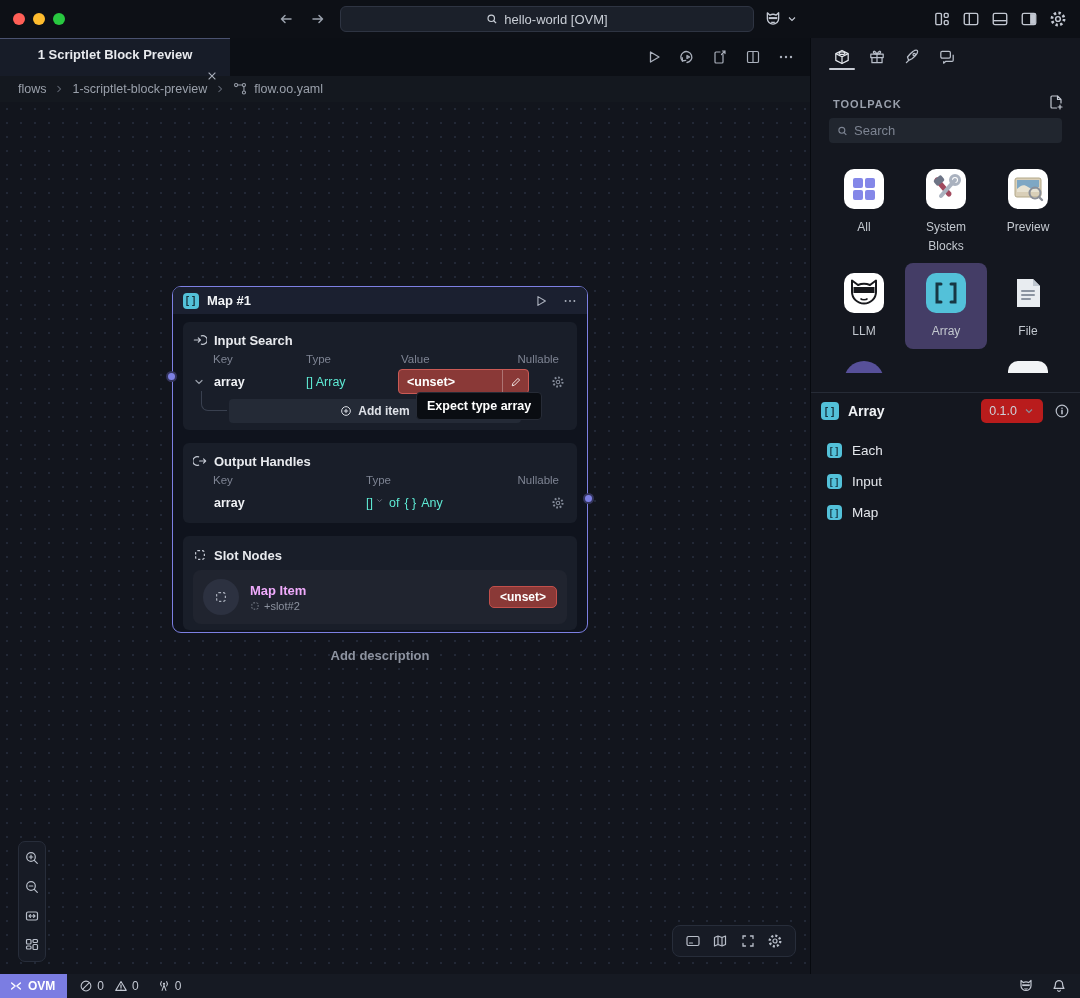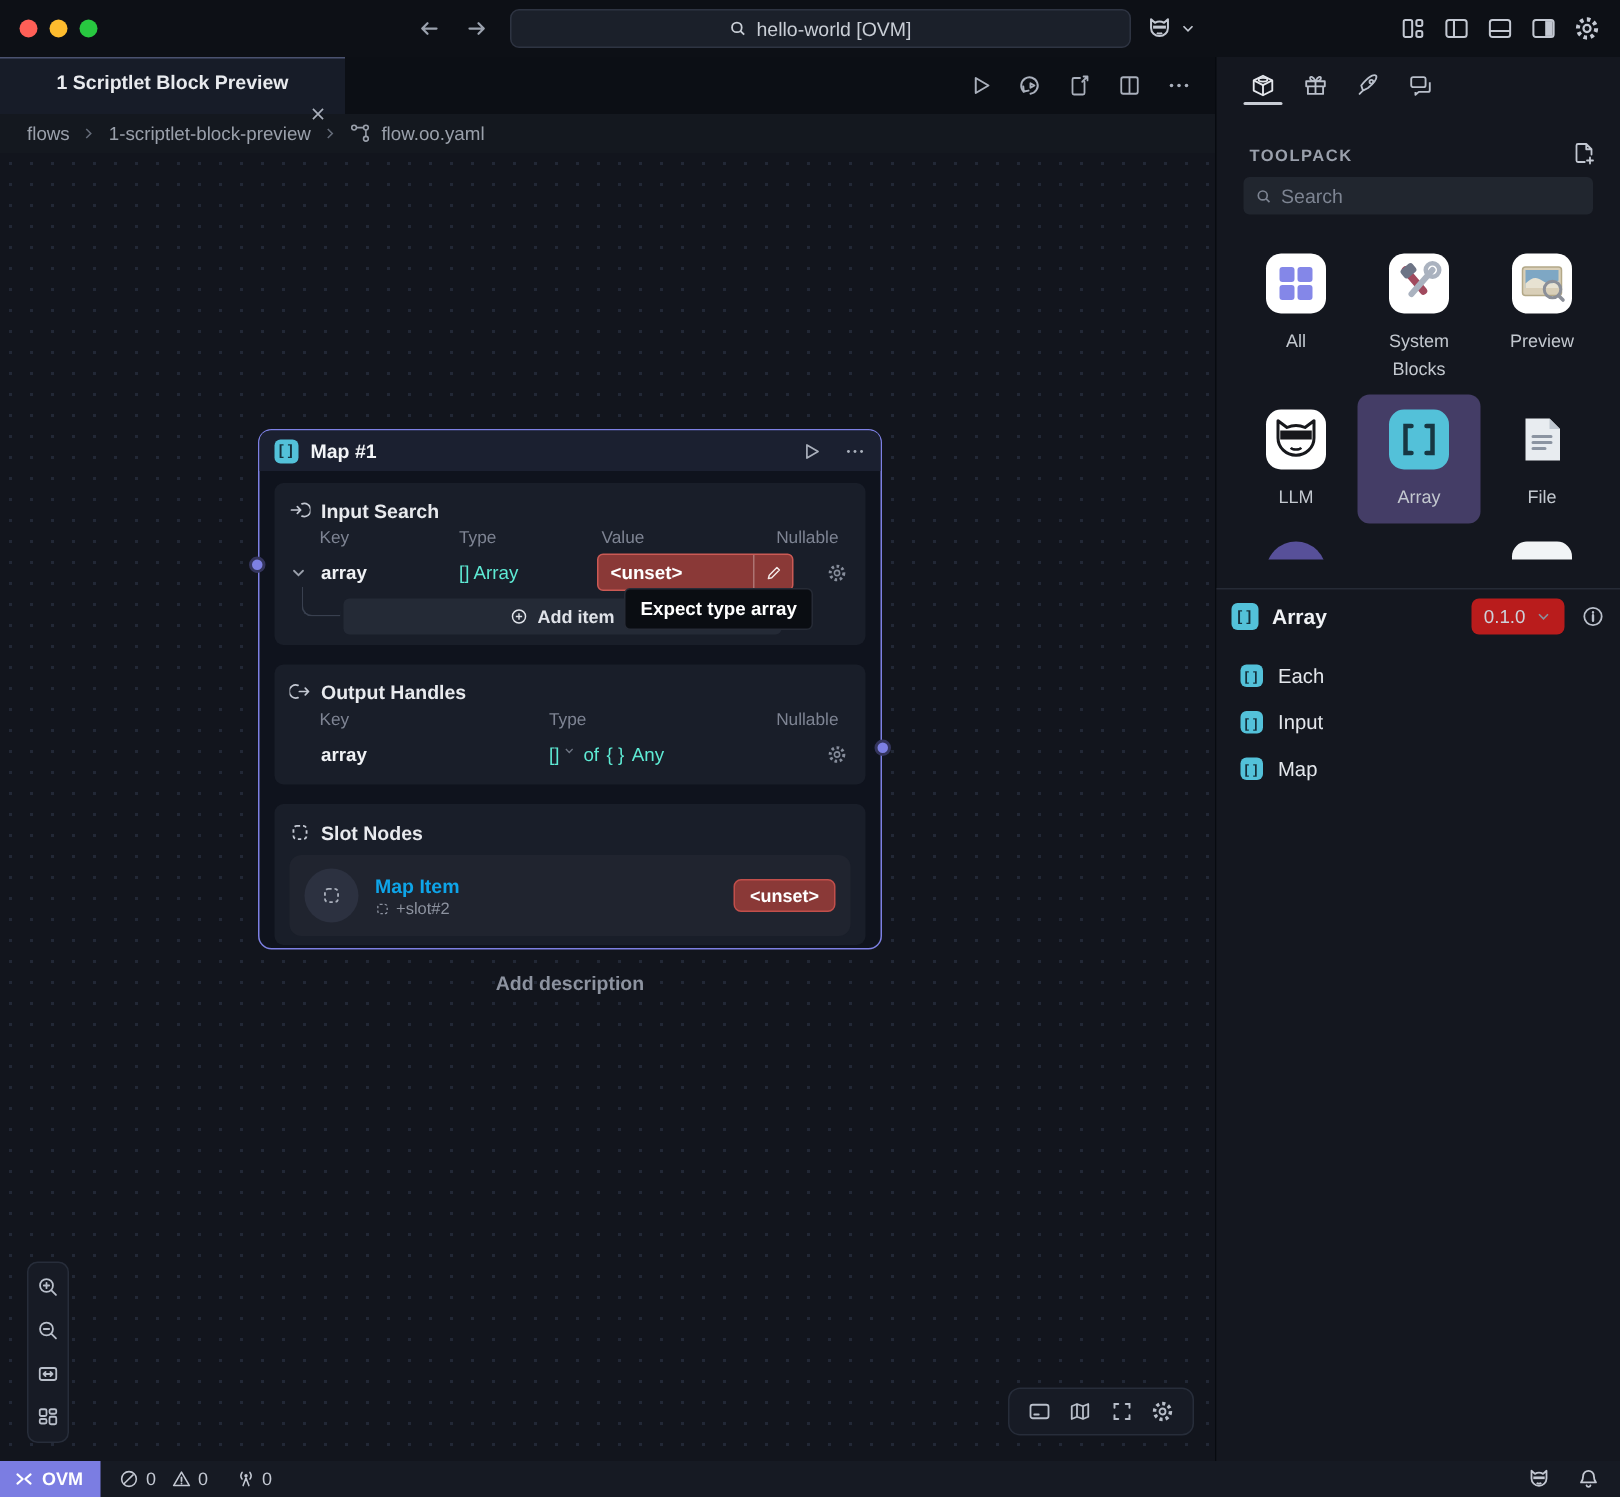--- a/index.html
+++ b/index.html
@@ -71,21 +71,21 @@
   .add-item-bar { position:absolute; left:36px; top:1px; width:292px; height:24px; background:#242a36;
     border-radius:4px; display:flex; align-items:center; justify-content:center; gap:6px;
     font-size:12px; font-weight:bold; color:#dfe2e8; }
   .tooltip { position:absolute; left:243px; top:105px; background:#0a0d12; border:1px solid #262b36;
     border-radius:4px; padding:6px 10px; font-size:12.5px; font-weight:bold; color:#fff; z-index:5; white-space:nowrap; }
   .slot-card { margin-top:4px; height:54px; background:#20242f; border-radius:8px; display:flex;
     align-items:center; padding:0 10px; gap:11px; }
   .slot-avatar { width:36px; height:36px; border-radius:50%; background:#2c3140; display:flex;
     align-items:center; justify-content:center; color:#aab0bc; flex:none; }
   .slot-texts { display:flex; flex-direction:column; gap:2px; }
-  .slot-title { font-size:13px; font-weight:bold; color:#0ea5e9; }
+  .slot-title { font-size:13px; font-weight:bold; color:#f0abfc; }
   .slot-sub { font-size:11px; color:#8c929f; display:flex; align-items:center; gap:4px; }
   .slot-badge { margin-left:auto; background:#8a3937; border:1.5px solid #c24f4b; border-radius:5px;
     padding:3px 10px; font-size:12px; font-weight:bold; color:#fff; }
   .handle { position:absolute; width:11px; height:11px; border-radius:50%; background:#7d80e3; border:2px solid #34355c; }
   .handle.left { left:-7px; top:84px; }
   .handle.right { right:-7px; top:206px; }
   .add-desc { position:absolute; left:172px; top:546px; width:416px; text-align:center;
     font-size:13px; font-weight:bold; color:#8d93a0; }
 
   

